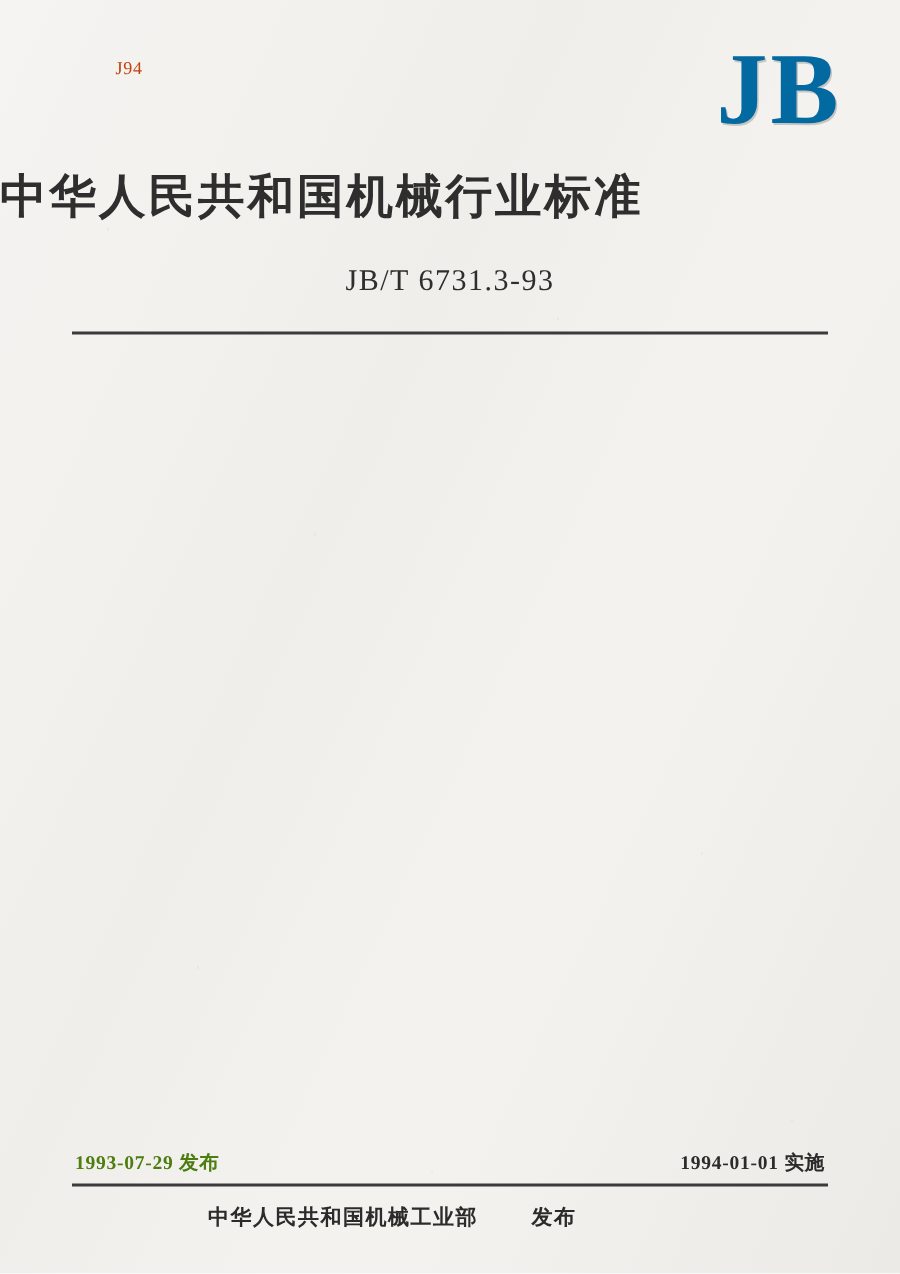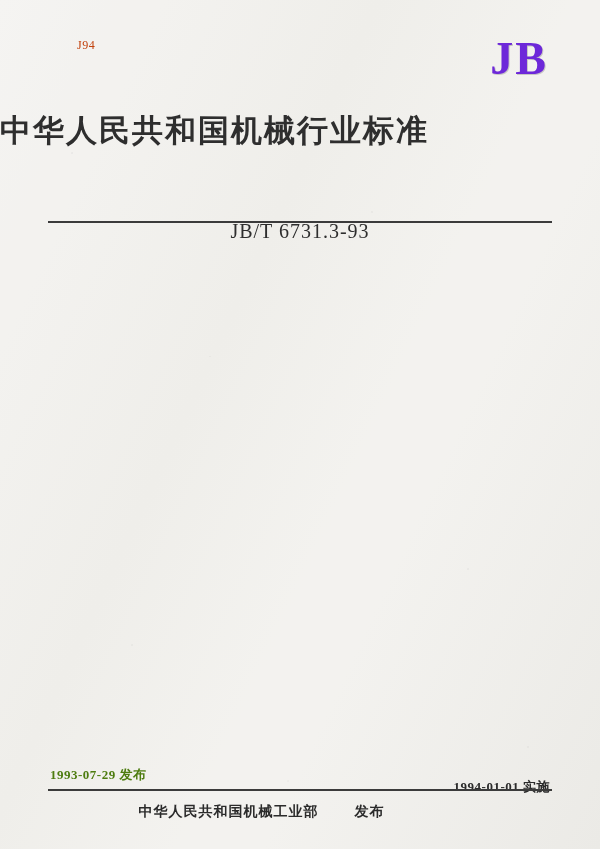--- a/index.html
+++ b/index.html
@@ -47,27 +47,27 @@
     top: 38px;
     font-family: "Liberation Serif", serif;
     font-size: 12px;
     color: #c2410c;
     letter-spacing: 0.5px;
     margin-left: 33px;
   }
 
   .jb-logo {
     position: absolute;
-    right: 52px;
+    right: 39px;
     top: 28px;
     font-family: "Liberation Serif", serif;
     font-weight: bold;
-    font-size: 46px;
+    font-size: 68px;
     line-height: 62px;
-    color: #6d28d9;
+    color: #0369a1;
     letter-spacing: 2px;
     text-shadow: 1px 1px 0 rgba(0,0,0,0.18);
   }
 
   .main-title {
     position: absolute;
     left: 0;
     top: 110px;
     width: 600px;
     text-align: left;
@@ -81,21 +81,20 @@
   .std-no {
     position: absolute;
     left: 0;
     top: 176px;
     width: 600px;
     text-align: center;
     font-family: "Liberation Serif", serif;
     font-size: 20px;
     letter-spacing: 1px;
     color: #2e2e2e;
-    margin-top: 44px;
   }
 
   .rule-top {
     position: absolute;
     left: 48px;
     top: 221px;
     width: 504px;
     height: 2px;
     background: #3b3b3b;
   }
@@ -129,21 +128,20 @@
   }
   .effect-date {
     position: absolute;
     right: 50px;
     top: 766px;
     font-family: "Liberation Serif", serif;
     font-weight: bold;
     font-size: 13px;
     color: #2b2b2b;
     letter-spacing: 0.5px;
-    margin-top: 12px;
   }
 
   .rule-bottom {
     position: absolute;
     left: 48px;
     top: 789px;
     width: 504px;
     height: 2px;
     background: #3b3b3b;
   }

